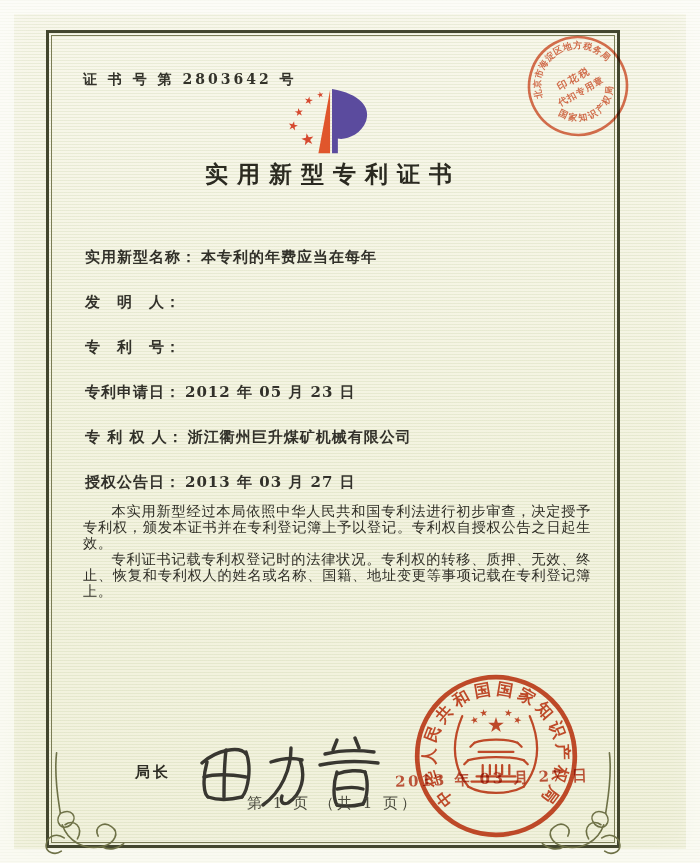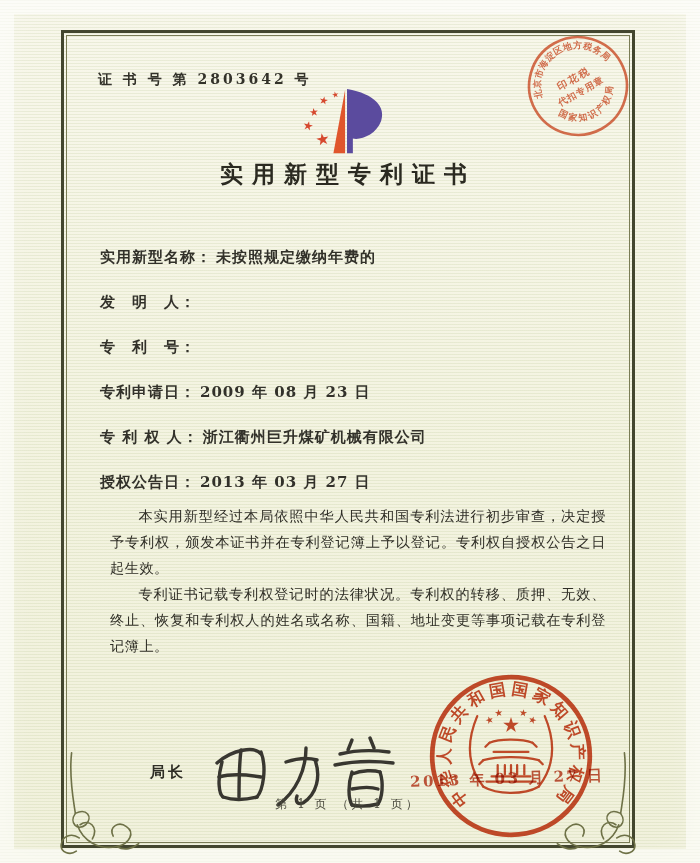--- a/index.html
+++ b/index.html
@@ -13,21 +13,21 @@
     background:
       repeating-linear-gradient(180deg, rgba(160,178,115,0.16) 0px, rgba(160,178,115,0.16) 1px, rgba(0,0,0,0) 1px, rgba(0,0,0,0) 3px),
       linear-gradient(180deg,#f8f7eb 0%,#f3f3e0 55%,#f1f1dc 100%);
   }
   
   .page::before{
     content:"";position:absolute;inset:0;pointer-events:none;
     box-shadow: inset 0 0 0 14px rgba(255,255,255,0.55), inset 0 0 40px rgba(255,255,255,0.35);
   }
   .frame{
-    position:absolute;left:61px;top:30px;width:568px;height:812px;
+    position:absolute;left:46px;top:30px;width:568px;height:812px;
     border:3px solid #43462e;
   }
   .frame-inner{
     position:absolute;inset:2px;border:1px solid #7a7c55;
   }
   .cert-no{
     position:absolute;top:38px;left:34px;
     font-size:14px;font-weight:600;letter-spacing:3px;color:#33322a;
   }
   .logo{
@@ -41,33 +41,33 @@
   .fields{
     position:absolute;top:212px;left:36px;right:24px;
     display:flex;flex-direction:column;gap:21px;
     font-size:15px;color:#32312a;
   }
   .field-row{display:flex;line-height:24px;}
   .field-label{font-weight:700;white-space:pre;letter-spacing:1px;}
   .field-value{margin-left:4px;font-weight:600;letter-spacing:1px;}
   .body-text{
     position:absolute;top:470px;left:34px;right:26px;
-    font-size:14.2px;line-height:26px;color:#2f2e26;text-align:justify;margin-left:12px;
+    font-size:14.2px;line-height:16px;color:#2f2e26;text-align:justify;
   }
   .body-text p{margin:0;text-indent:2em;letter-spacing:0.5px;}
   .director{
     position:absolute;top:698px;left:86px;display:flex;align-items:flex-start;gap:16px;
   }
   .director-label{
     font-size:15px;letter-spacing:3px;color:#2f2e26;padding-top:32px;font-weight:600;
   }
   .signature-svg{width:200px;height:92px;}
   .footer{
     position:absolute;bottom:32px;left:0;width:100%;text-align:center;
-    font-size:12px;letter-spacing:3px;color:#4a4a3e;
+    font-size:15px;letter-spacing:3px;color:#4a4a3e;
   }
   .seal{
     position:absolute;left:360px;top:636px;width:174px;height:174px;
     mix-blend-mode:multiply;opacity:0.93;
   }
   .seal-arc-text{font-size:16px;font-weight:700;letter-spacing:4.5px;fill:#c8401f;}
   .seal-date{
     position:absolute;left:346px;top:736px;width:220px;
     font-size:15px;font-weight:700;color:#bf3b20;letter-spacing:2.5px;
     transform:rotate(-2deg);mix-blend-mode:multiply;opacity:0.85;
@@ -127,31 +127,31 @@
         <use href="#lstar" transform="translate(19,40) scale(5) rotate(12)"></use>
         <use href="#lstar" transform="translate(34,54) scale(6.6) rotate(-10)"></use>
       </g>
     </svg>
 
     <div class="title">实用新型专利证书</div>
 
     <div class="fields">
       <div class="field-row">
         <span class="field-label">实用新型名称：</span>
-        <span class="field-value">未按照规定缴纳年费的</span>
+        <span class="field-value">本专利的年费应当在每年</span>
       </div>
       <div class="field-row">
         <span class="field-label">发　明　人：</span>
       </div>
       <div class="field-row">
         <span class="field-label">专　利　号：</span>
       </div>
       <div class="field-row">
         <span class="field-label">专利申请日：</span>
-        <span class="field-value">2009 年 08 月 23 日</span>
+        <span class="field-value">2012 年 05 月 23 日</span>
       </div>
       <div class="field-row">
         <span class="field-label">专 利 权 人：</span>
         <span class="field-value">浙江衢州巨升煤矿机械有限公司</span>
       </div>
       <div class="field-row">
         <span class="field-label">授权公告日：</span>
         <span class="field-value">2013 年 03 月 27 日</span>
       </div>
     </div>

